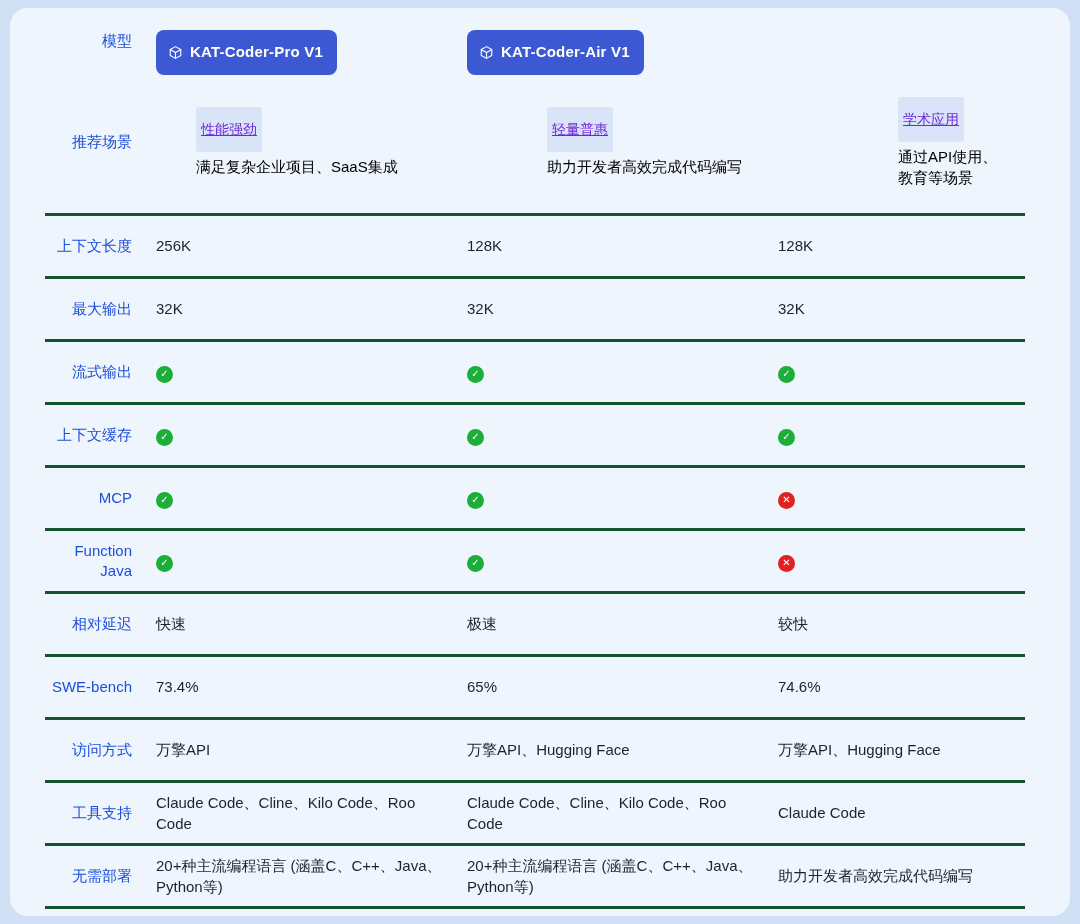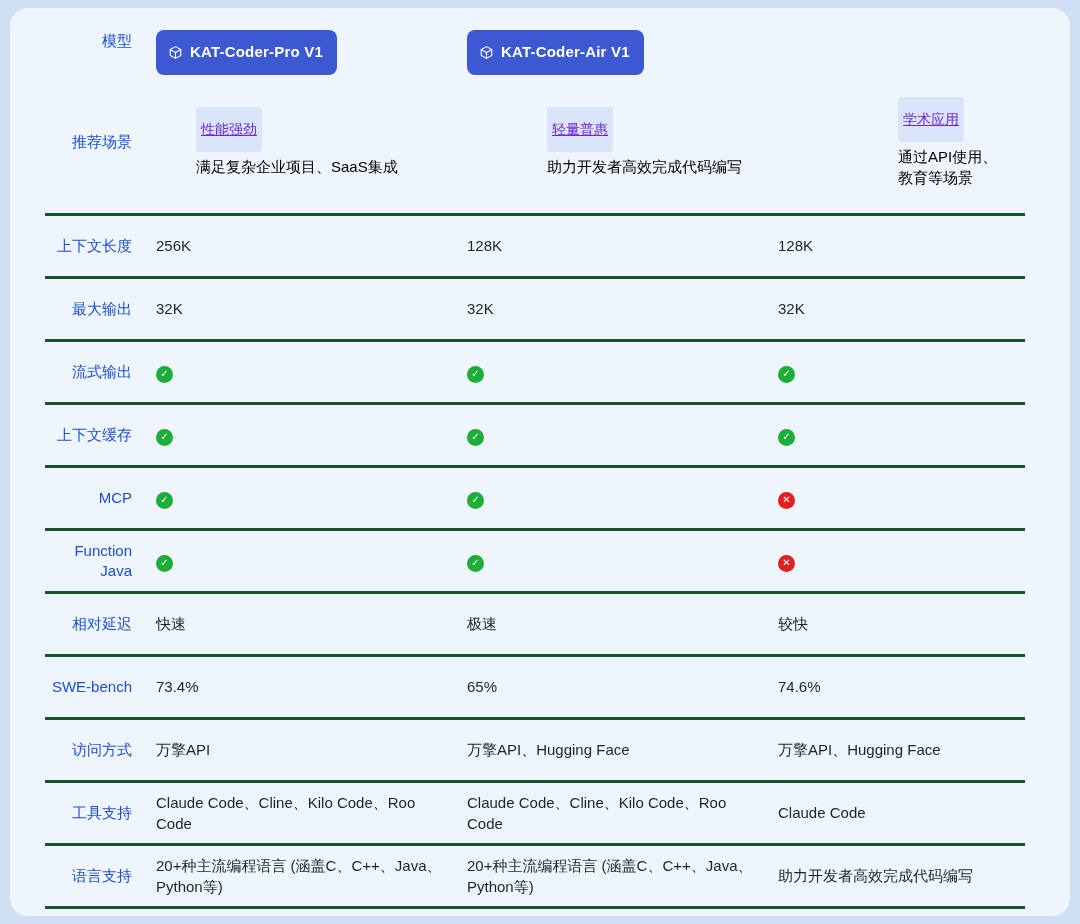--- a/index.html
+++ b/index.html
@@ -200,21 +200,21 @@
   </div>
 
   <div class="row">
     <div class="label">工具支持</div>
     <div class="cell">Claude Code、Cline、Kilo Code、Roo Code</div>
     <div class="cell">Claude Code、Cline、Kilo Code、Roo Code</div>
     <div class="cell">Claude Code</div>
   </div>
 
   <div class="row">
-    <div class="label">语言支持</div>
+    <div class="label">无需部署</div>
     <div class="cell">20+种主流编程语言 (涵盖C、C++、Java、Python等)</div>
     <div class="cell">20+种主流编程语言 (涵盖C、C++、Java、Python等)</div>
     <div class="cell">助力开发者高效完成代码编写</div>
   </div>
 
 
   <div class="row last">
     <div class="label">市场定位</div>
     <div class="cell">商业化版本</div>
     <div class="cell">免费版</div>

